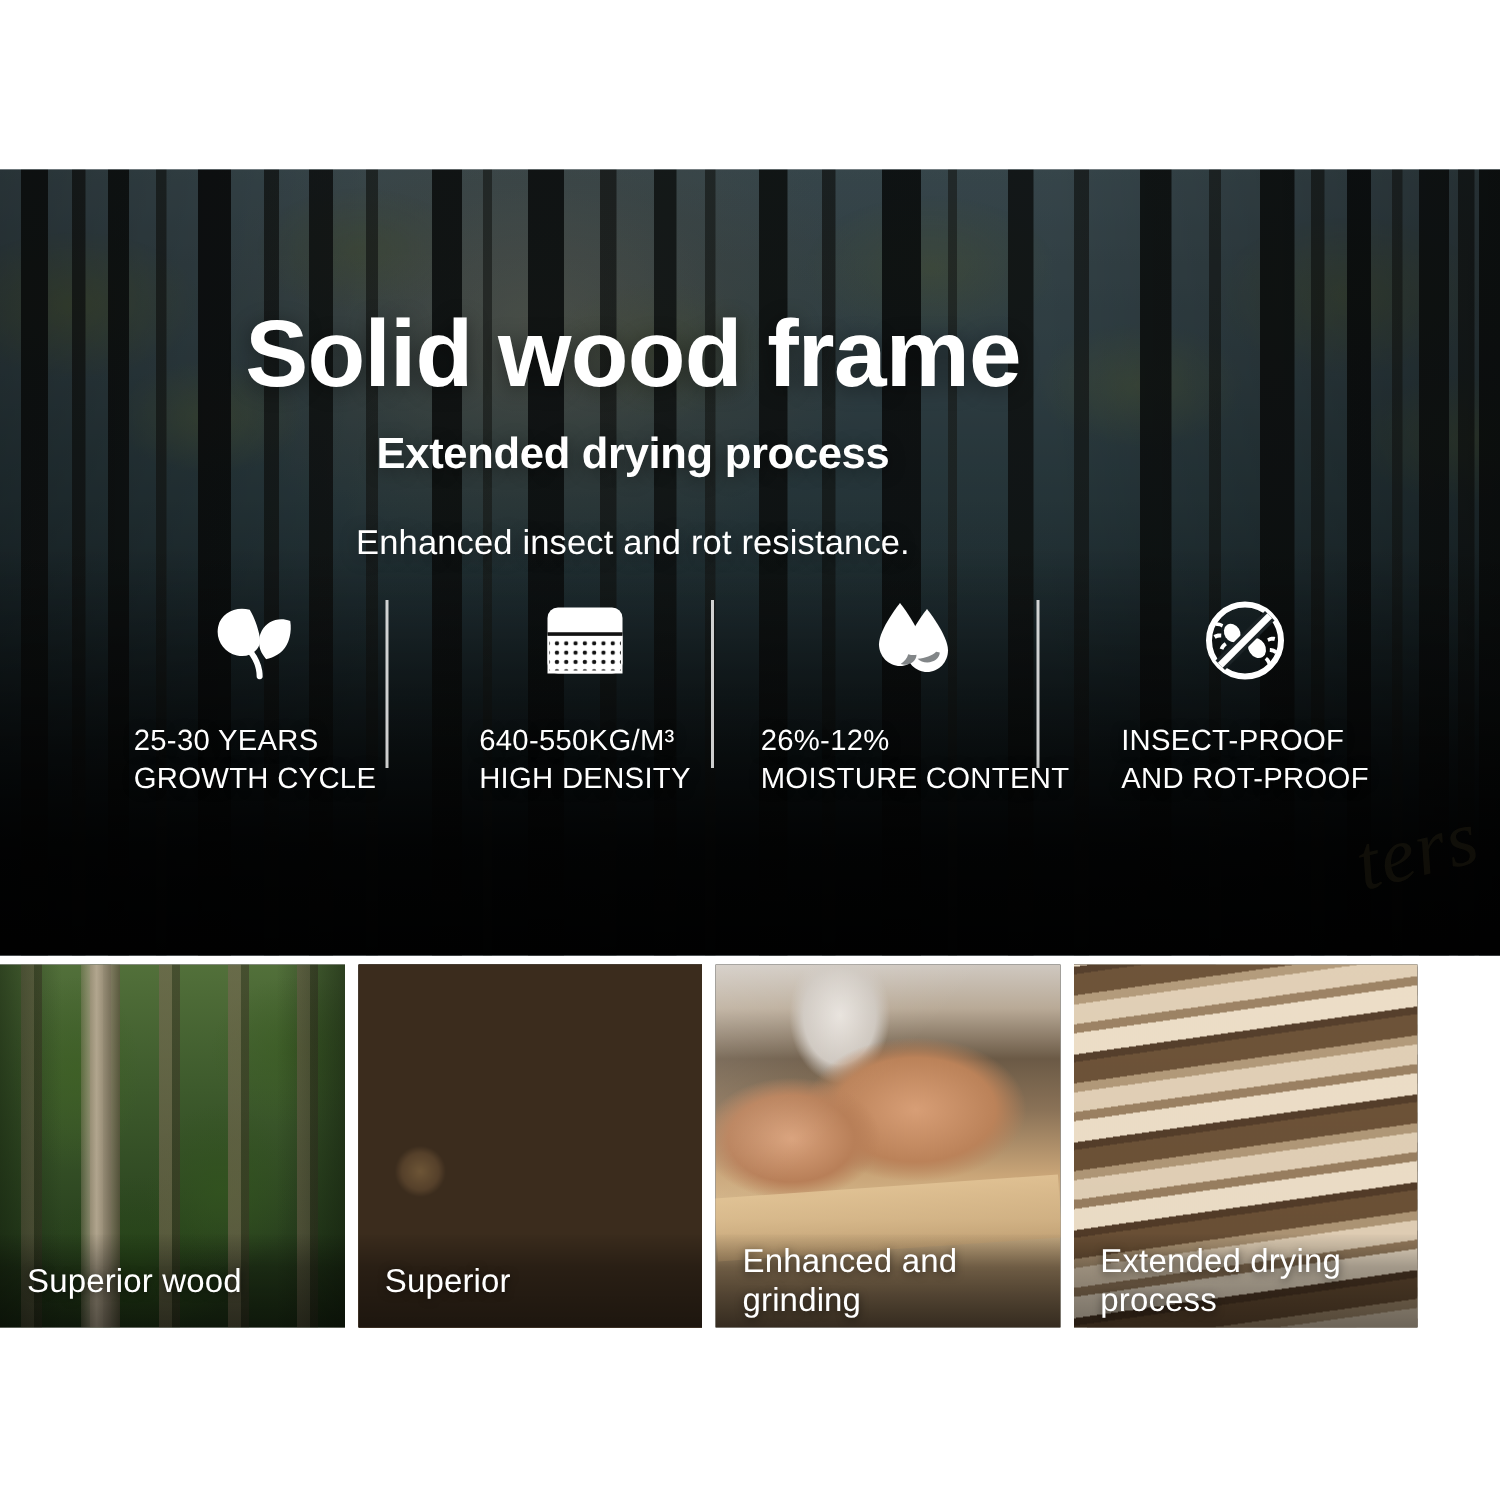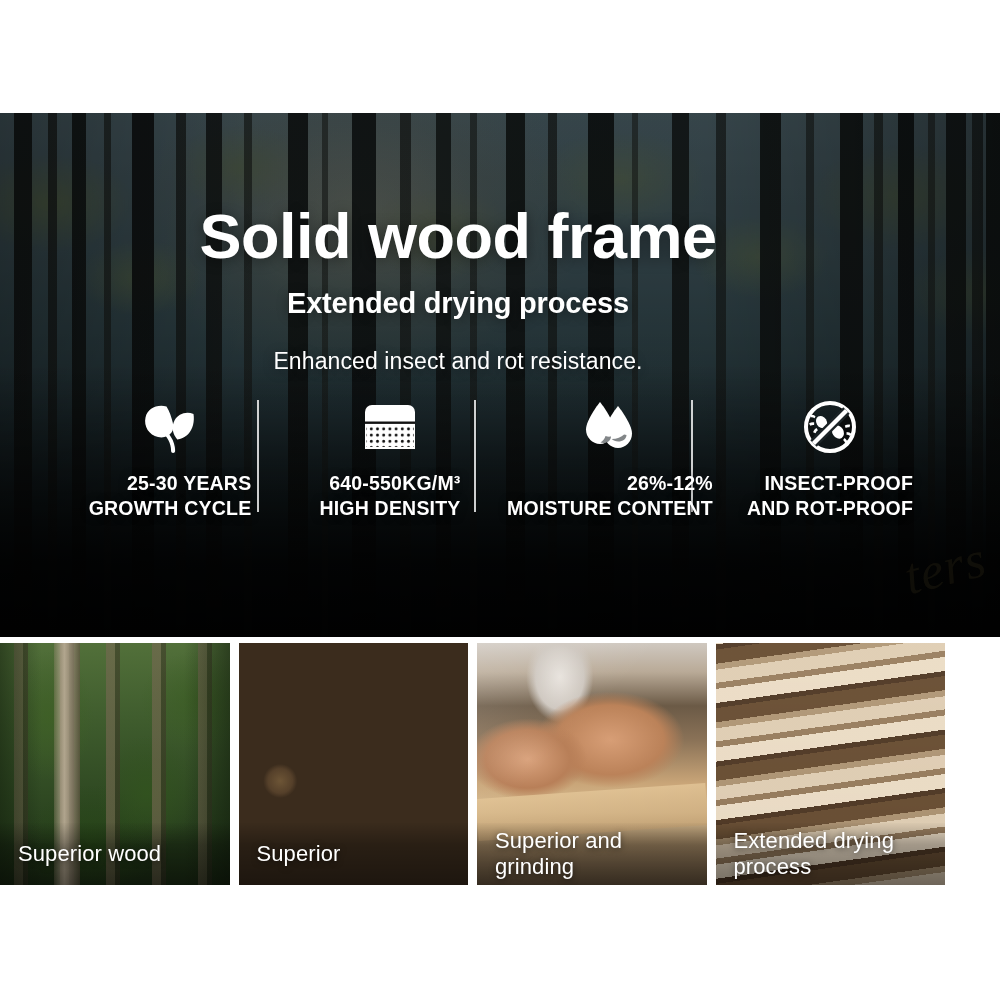--- a/index.html
+++ b/index.html
@@ -163,21 +163,20 @@
   }
 
   
   .hero-copy {
     position: absolute;
     left: 0;
     top: 0;
     width: 844px;
     text-align: center;
     color: #ffffff;
-    padding-left: 36px;
   }
   .hero-title {
     margin: 0;
     padding-top: 90px;
     font-size: 63px;
     font-weight: 700;
     letter-spacing: -0.5px;
     line-height: 1.05;
     text-shadow: 0 2px 14px rgba(0,0,0,0.45);
   }
@@ -217,24 +216,24 @@
     color: #ffffff;
   }
   .feature-icon {
     height: 62px;
     display: flex;
     align-items: center;
     justify-content: center;
   }
   .feature-icon svg { display: block; }
   .feature-text {
-    margin-top: 13px;
-    text-align: right;
+    margin-top: 24px;
+    text-align: left;
     font-size: 19.5px;
-    font-weight: 700;
+    font-weight: 400;
     line-height: 1.28;
     letter-spacing: 0.2px;
     text-shadow: 0 1px 8px rgba(0,0,0,0.55);
     white-space: nowrap;
   }
   .feature-divider {
     position: absolute;
     top: 4px;
     width: 2px;
     height: 112px;
@@ -479,21 +478,21 @@
       <div class="card-caption">Superior wood</div>
     </div>
 
     <div class="card">
       <div class="card-img img-logs"></div>
       <div class="card-caption">Superior</div>
     </div>
 
     <div class="card">
       <div class="card-img img-polish"></div>
-      <div class="card-caption">Superior and grinding</div>
+      <div class="card-caption">Enhanced and grinding</div>
     </div>
 
     <div class="card">
       <div class="card-img img-planks"></div>
       <div class="card-caption">Extended drying process</div>
     </div>
 
   </div>
 
 </div>

